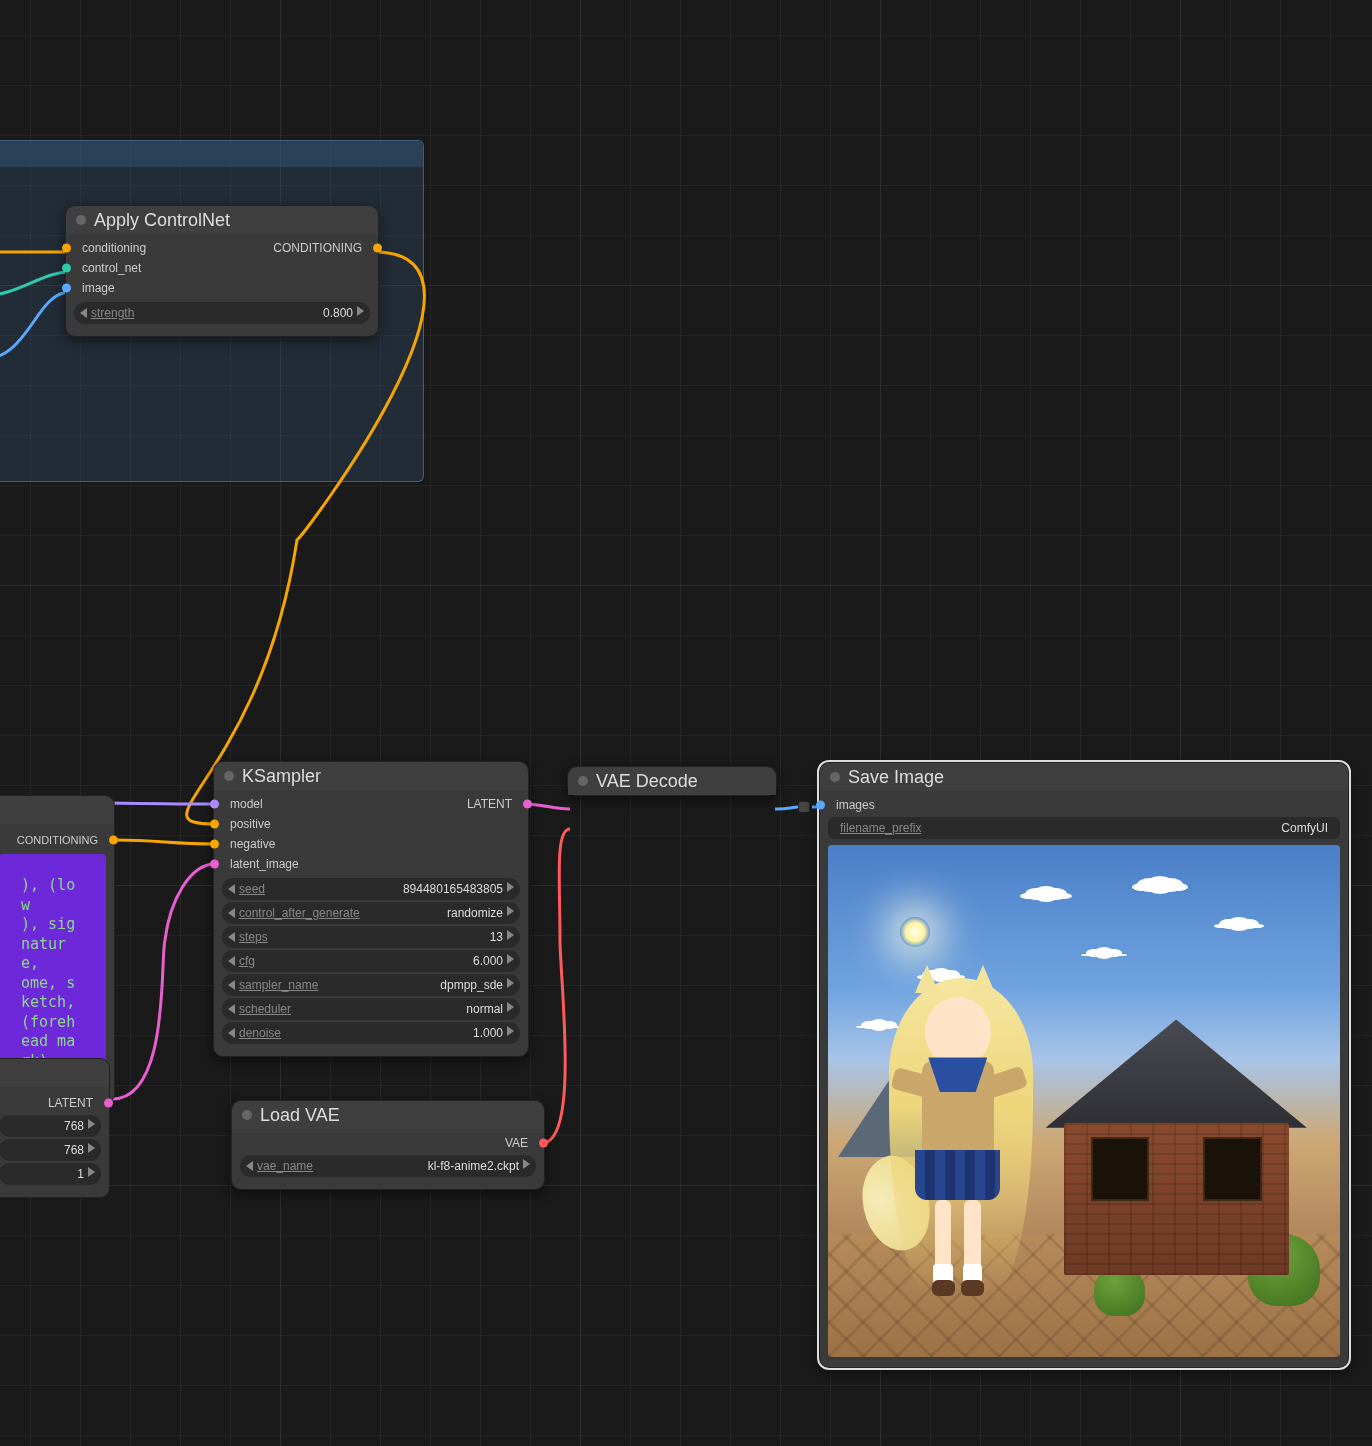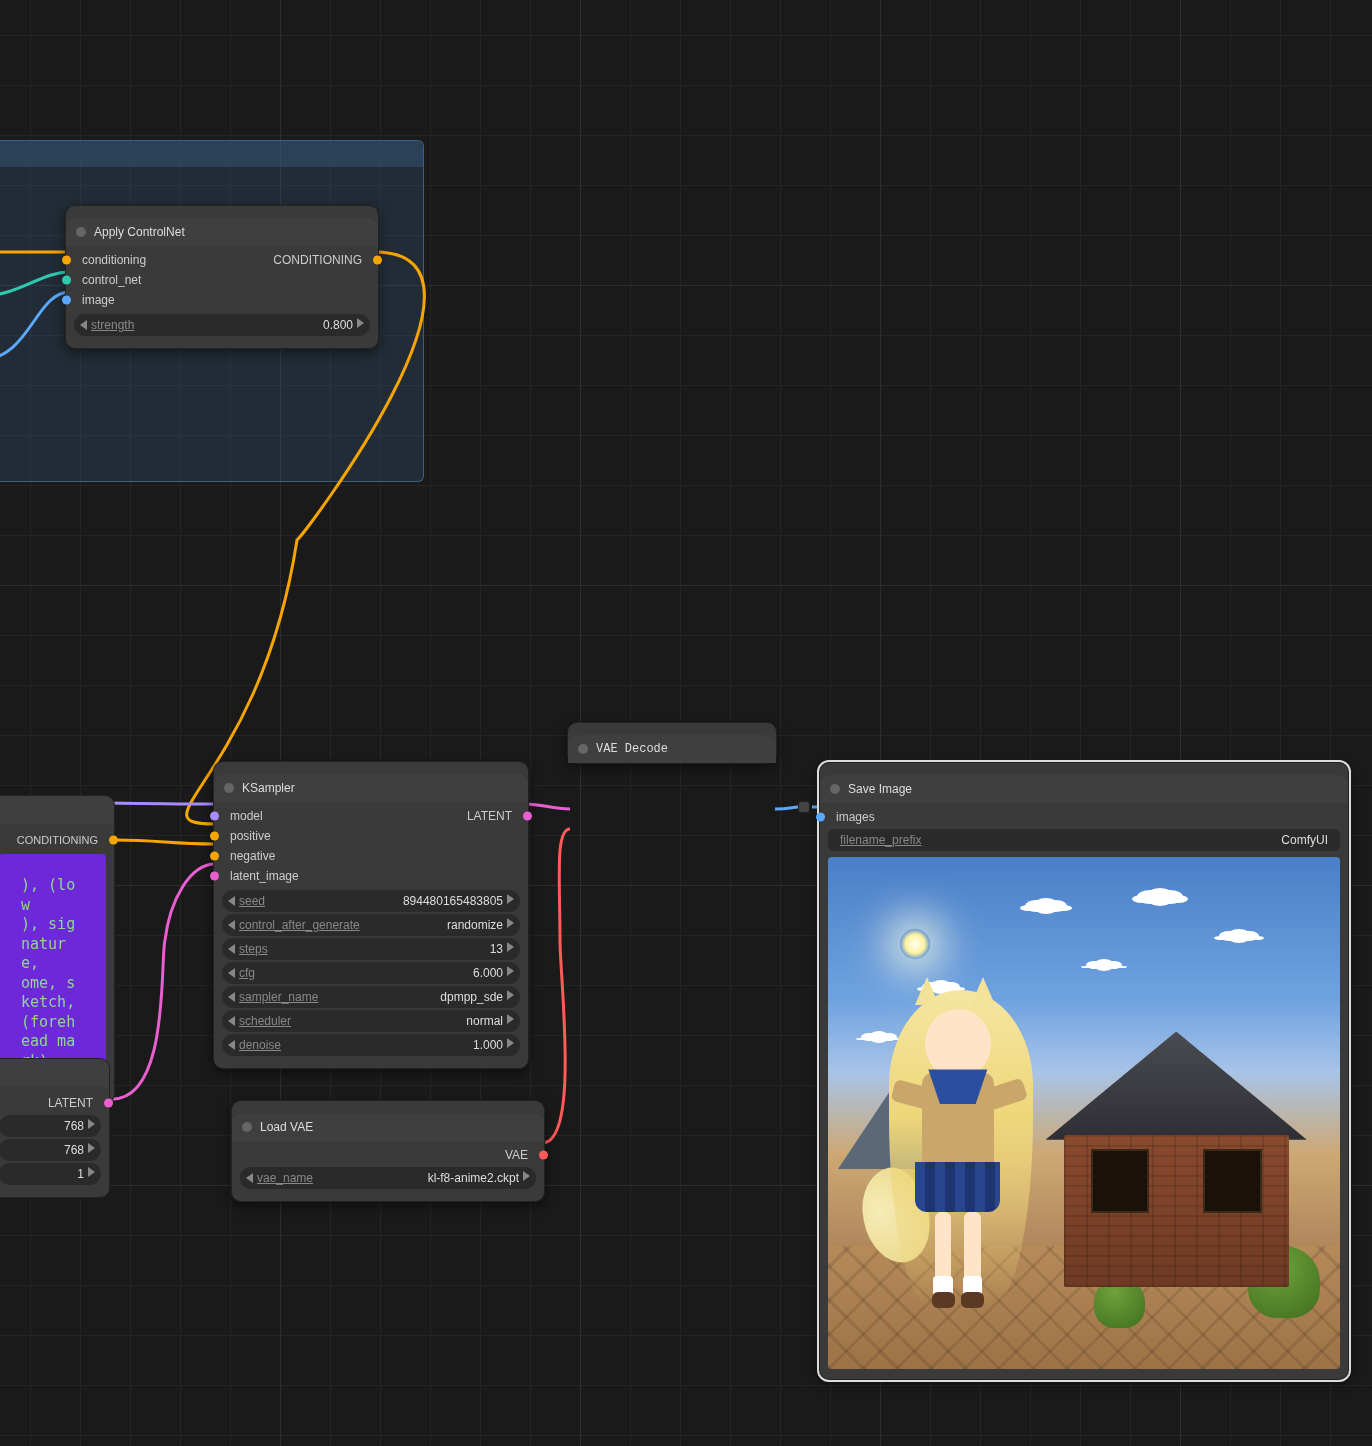--- a/index.html
+++ b/index.html
@@ -69,24 +69,23 @@
     outline: 2px solid #ddd;
     outline-offset: 0;
   }
   .node .title {
     height: 28px;
     background: #3f3f3f;
     border-radius: 10px 10px 0 0;
     display: flex;
     align-items: center;
     padding: 0 10px;
-    font-size: 12px;
+    font-size: 18px;
     color: #ddd;
     gap: 8px;
-    margin-top: 12px;
   }
   .node .title .dot {
     width: 10px; height: 10px; border-radius: 50%;
     background: #666;
   }
   .node .body {
     padding: 4px 8px 10px 8px;
     position: relative;
   }
   .ports { position: relative; }
@@ -438,21 +437,21 @@
           <span class="lbl">denoise</span>
         </span>
       <span class="wr">
           <span class="val">1.000</span>
           <span class="arrow r"></span>
         </span>
     </div>
   </div>
 </div>
 
-<div class="node" style="left:567px; top:722px; width:210px;font-family:Liberation Mono, monospace;">
+<div class="node" style="left:567px; top:766px; width:210px;">
   <div class="title">
     <span class="dot"></span>
     <span>VAE Decode</span>
   </div>
 </div>
 
 <div class="reroute" style="left:798px; top:801px;"></div>
 
 <div class="node" style="left:231px; top:1100px; width:314px;">
   <div class="title">

